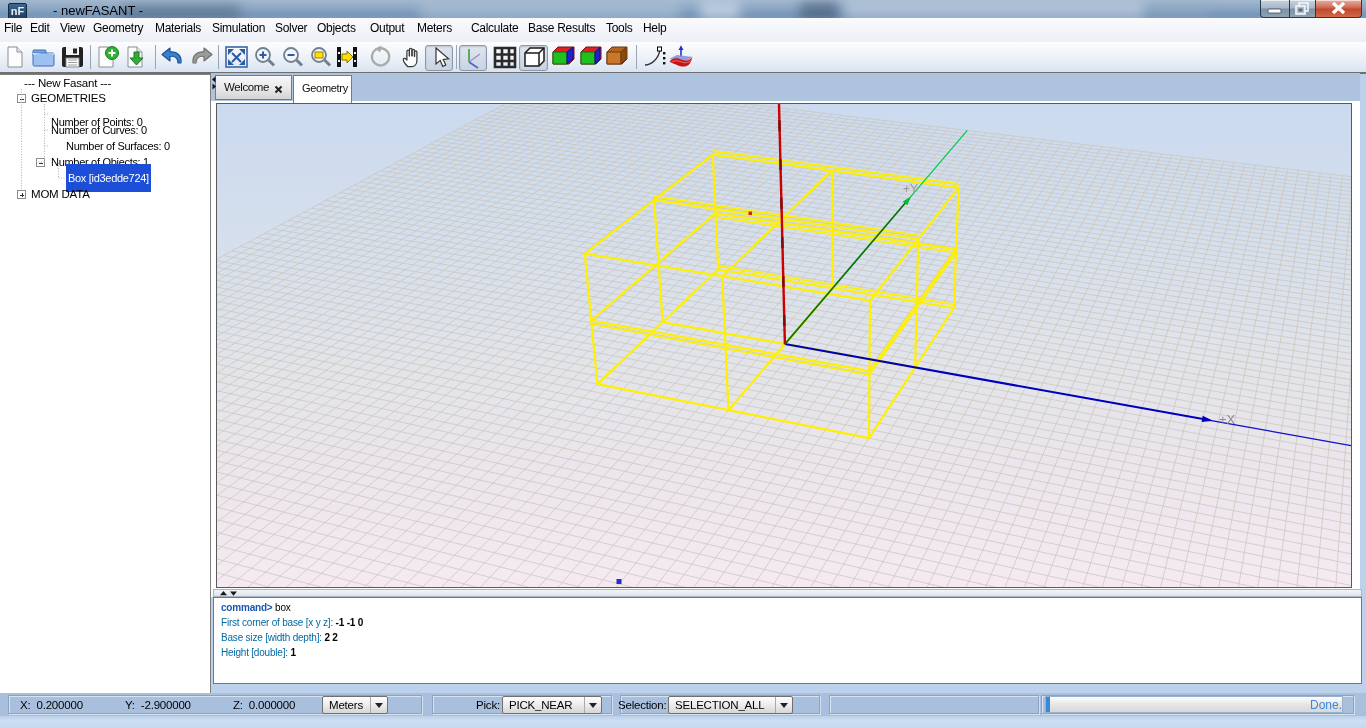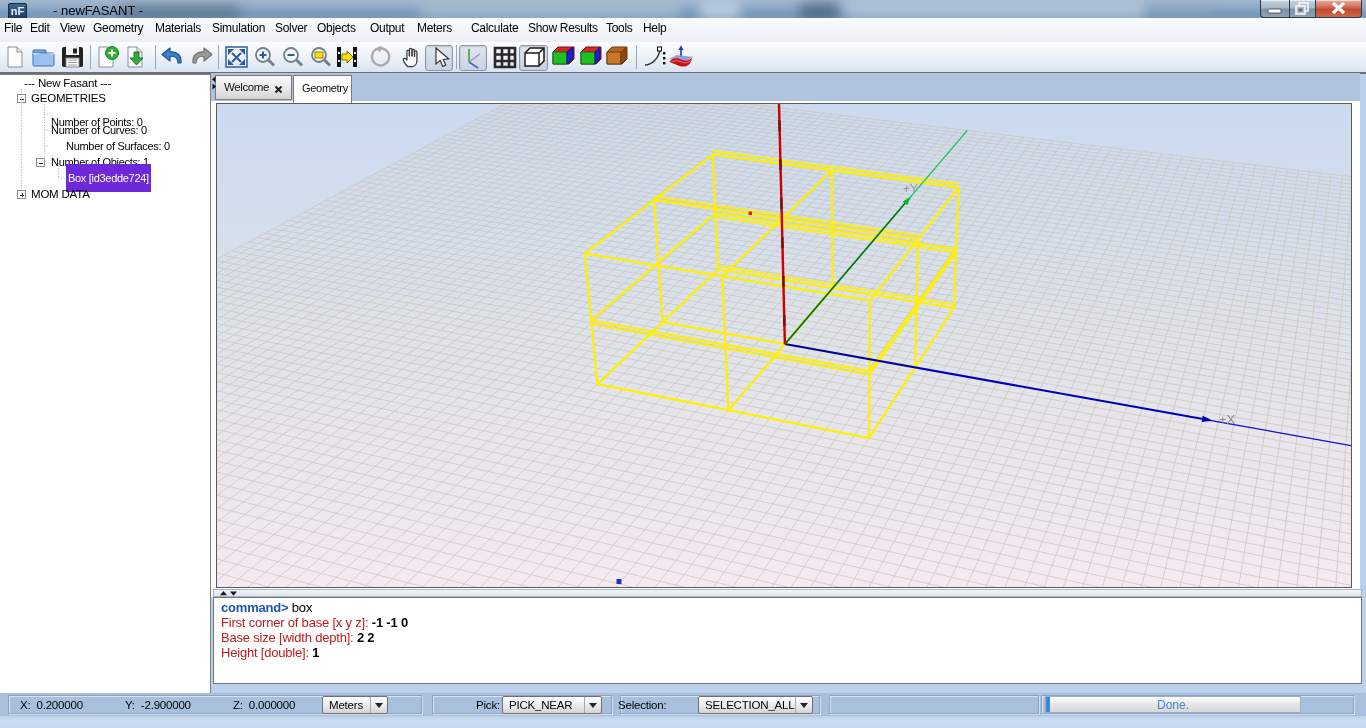--- a/index.html
+++ b/index.html
@@ -22,41 +22,41 @@
 .tbtn.pressed{border:1px solid #8b98ab;border-radius:3px;background:linear-gradient(180deg,#dfe6ef,#c8d4e4);box-shadow:inset 0 1px 2px rgba(0,0,0,.15)}
 #darkstrip{left:0;top:72px;width:1366px;height:2px;background:#6f6f6f}
 
 #lpanel{left:0;top:74px;width:211px;height:619px;background:#fff;border-top:1px solid #808080;border-right:1px solid #808080}
 .tree{font-size:11.5px;letter-spacing:-0.2px;color:#000;white-space:nowrap}
 .trow{font-size:11px;letter-spacing:-0.3px}
 .tbold{font-weight:normal}
 .expander{position:absolute;width:9px;height:9px;border:1px solid #8d8d8d;background:#fff}
 .expander:before{content:"";position:absolute;left:1.5px;top:3.5px;width:4px;height:1px;background:#333}
 .expander.plus:after{content:"";position:absolute;left:3.5px;top:1.5px;width:1px;height:4px;background:#333}
-.sel{background:#6d28d9;color:#fff;padding:8px 2px}
+.sel{background:#1d4ed8;color:#fff;padding:8px 2px}
 
 #tabstrip{left:211px;top:73px;width:1149px;height:28px;background:#aec3de}
 #tabw{left:215px;top:75px;width:77px;height:25px;background:linear-gradient(180deg,#f8f8f8,#e8e8e8 55%,#d4d4d4);border:1px solid #7a7a7a;font-size:11.5px;letter-spacing:-0.4px;color:#111;padding:5px 0 0 8px}
 #tabg{left:293px;top:75px;width:59px;height:28px;background:#fff;border:1px solid #7a7a7a;border-bottom:none;font-size:11px;letter-spacing:-0.3px;color:#111;padding:6px 0 0 8px}
 #contentbg{left:211px;top:101px;width:1149px;height:496px;background:#fff}
 #vframe{left:216px;top:103px;width:1136px;height:485px;border:1px solid #5a5a5a;background:#fff}
 
 #csplit{left:213px;top:589px;width:1149px;height:8px;background:linear-gradient(180deg,#f2f5f9,#dde4ee);border:1px solid #aab4c2}
 #csplit svg{display:block}
-#console{left:213px;top:597px;width:1149px;height:87px;background:#fff;border:1px solid #777;font-size:13px;letter-spacing:-0.2px;line-height:15px;padding:2px 0 0 7px}
+#console{left:213px;top:597px;width:1149px;height:87px;background:#fff;border:1px solid #777;font-size:10px;letter-spacing:-0.2px;line-height:15px;padding:2px 0 0 7px}
 .ccmd{color:#1a56b0;font-weight:bold}
-.cgray{color:#b91c1c}
+.cgray{color:#0369a1}
 
 #statusbar{left:0;top:693px;width:1366px;height:23px;background:#a8c0dd}
 .groove{position:absolute;top:695px;height:19px;border:1px solid #8fa3bd;box-shadow:inset 1px 1px 0 rgba(255,255,255,.55),1px 1px 0 rgba(255,255,255,.5)}
 .slabel{position:absolute;top:699px;font-size:11.5px;letter-spacing:-0.2px;color:#000}
 .combo{position:absolute;top:696px;height:18px;background:linear-gradient(180deg,#fefefe,#e8e8e8 60%,#d5d5d5);border:1px solid #707070;border-radius:2px;font-size:11.5px;letter-spacing:-0.2px;color:#000;padding:2px 0 0 6px}
 .carr{position:absolute;top:0;right:0;width:17px;height:16px;border-left:1px solid #aaa}
 .carr:after{content:"";position:absolute;left:4px;top:6px;border:4px solid transparent;border-top:5px solid #222}
-#progress{left:1045px;top:696px;width:256px;height:17px;background:linear-gradient(180deg,#fdfdfd,#e4e4e4 55%,#d8d8d8);border:1px solid #9ab0c8;text-align:center;font-size:12px;color:#3b87d9;line-height:16px}
+#progress{left:1045px;top:696px;width:298px;height:17px;background:linear-gradient(180deg,#fdfdfd,#e4e4e4 55%,#d8d8d8);border:1px solid #9ab0c8;text-align:right;font-size:12px;color:#3b87d9;line-height:16px}
 #botstrip{left:0;top:716px;width:1366px;height:12px;background:linear-gradient(180deg,#b9cfe9,#cfdff2 40%,#c5d8ee)}
 </style></head><body>
 <div id="title" class="abs">
 <div class="blob" style="left:120px;top:4px;width:120px;height:16px;background:rgba(55,75,95,.38)"></div>
 <div class="blob" style="left:420px;top:3px;width:260px;height:17px;background:rgba(190,205,220,.5)"></div>
 <div class="blob" style="left:700px;top:2px;width:40px;height:18px;background:rgba(230,238,245,.55)"></div>
 <div class="blob" style="left:800px;top:2px;width:38px;height:18px;background:rgba(35,55,80,.45)"></div>
 <div class="blob" style="left:845px;top:1px;width:300px;height:19px;background:rgba(200,212,226,.6)"></div>
 <div class="blob" style="left:1150px;top:3px;width:60px;height:16px;background:rgba(150,170,195,.4)"></div>
 </div>
@@ -83,21 +83,21 @@
     <span style="left:30px">Edit</span>
     <span style="left:60px">View</span>
 <span style="left:93px">Geometry</span>
     <span style="left:155px">Materials</span>
     <span style="left:212px">Simulation</span>
 <span style="left:275px">Solver</span>
     <span style="left:317px">Objects</span>
     <span style="left:370px">Output</span>
 <span style="left:417px">Meters</span>
     <span style="left:471px">Calculate</span>
-    <span style="left:528px">Show Results</span>
+    <span style="left:528px">Base Results</span>
 <span style="left:606px">Tools</span>
     <span style="left:643px">Help</span>
 </div>
 <div id="toolbar" class="abs">
     <svg class="abs" style="left:4px;top:4px" width="22" height="22">
       <path d="M4 1h9l5 5v15H4z" fill="#fdfdfd" stroke="#8a8f96"></path>
       <path d="M13 1v5h5" fill="#e8e8e8" stroke="#8a8f96"></path>
     </svg>
 <svg class="abs" style="left:32px;top:4px" width="23" height="22">
       <rect x="1" y="4" width="13" height="6" rx="1" fill="#7aa7e0" stroke="#3d6db5"></rect>
@@ -318,15 +318,15 @@
 <div class="groove" style="left:620px;width:200px"></div>
 <div class="groove" style="left:829px;width:210px"></div>
 <div class="groove" style="left:1041px;width:313px"></div>
 <div class="slabel" style="left:20px">X:&nbsp; 0.200000</div>
 <div class="slabel" style="left:125px">Y:&nbsp; -2.900000</div>
 <div class="slabel" style="left:233px">Z:&nbsp; 0.000000</div>
 <div class="combo" style="left:322px;width:66px">Meters<div class="carr"></div></div>
 <div class="slabel" style="left:476px">Pick:</div>
 <div class="combo" style="left:502px;width:100px">PICK_NEAR<div class="carr"></div></div>
 <div class="slabel" style="left:618px">Selection:</div>
-<div class="combo" style="left:698px;width:115px">SELECTION_ALL<div class="carr"></div></div>
+<div class="combo" style="left:668px;width:125px">SELECTION_ALL<div class="carr"></div></div>
 <div id="progress" class="abs">Done.<div style="position:absolute;left:0;top:0;width:4px;height:15px;background:#3b87d9"></div></div>
 <div id="botstrip" class="abs"></div>
 
 </body></html>

